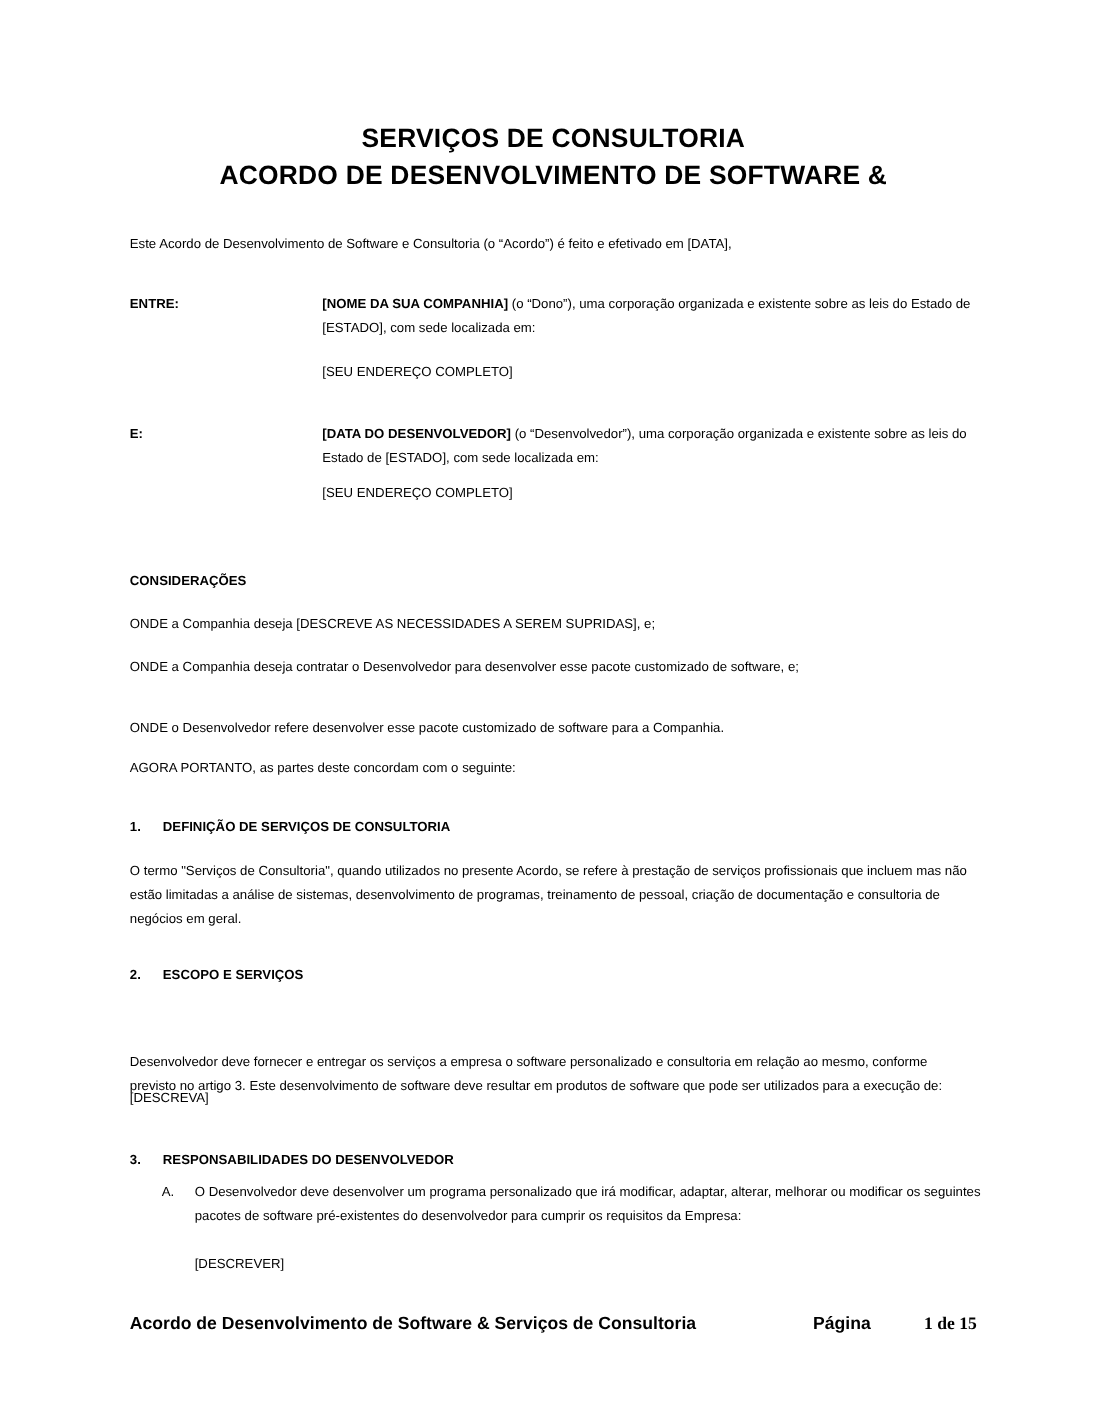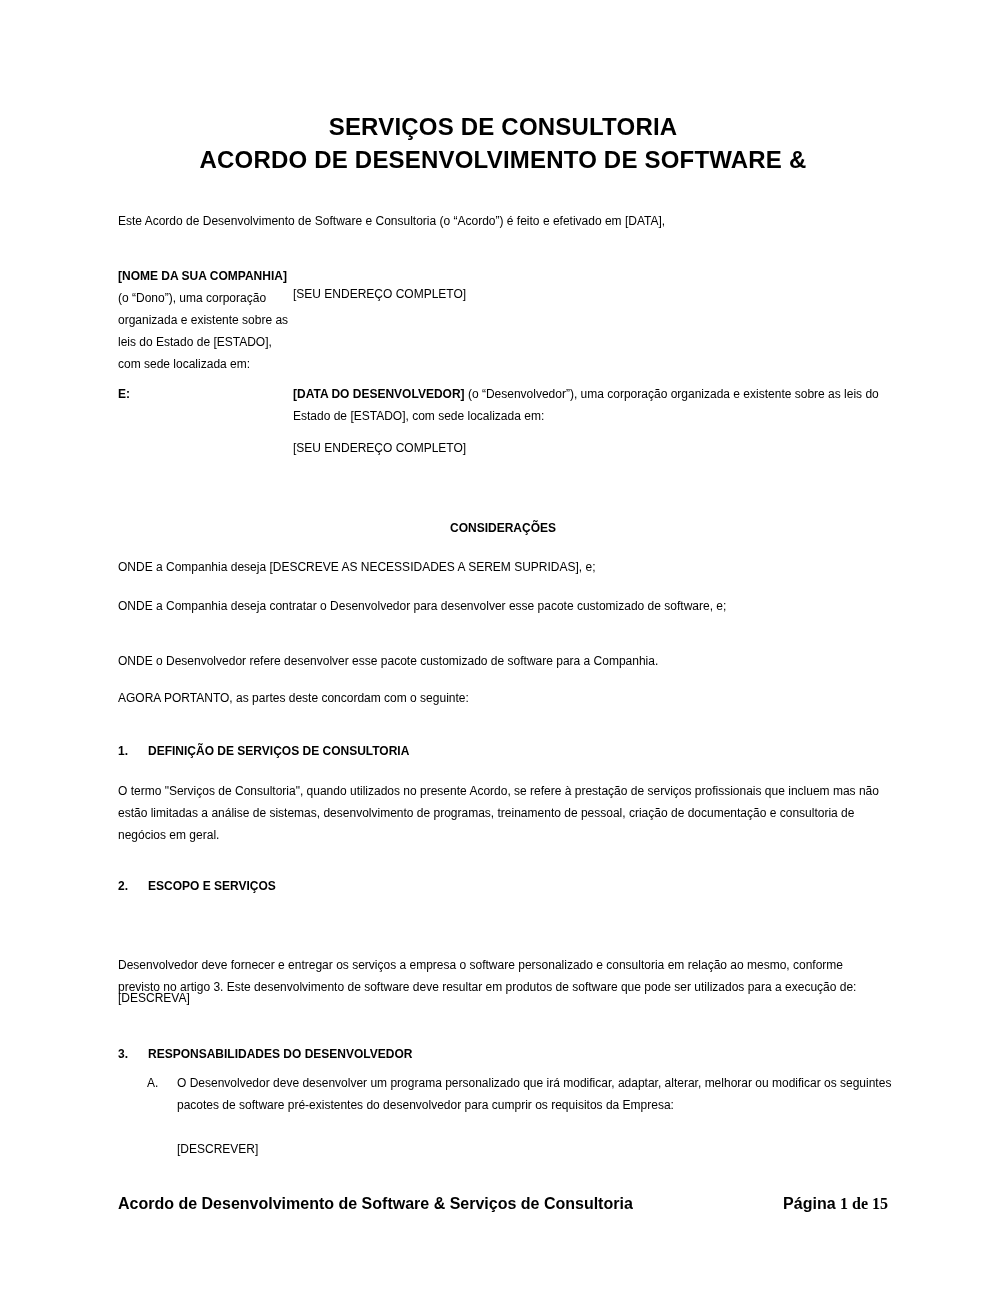--- a/index.html
+++ b/index.html
@@ -5,21 +5,21 @@
   html, body { margin: 0; padding: 0; }
   body {
     width: 1000px; height: 1290px;
     background: #ffffff; color: #000000;
     font-family: "Liberation Sans", sans-serif;
     position: relative; overflow: hidden;
   }
   .abs { position: absolute; left: 118px; width: 770px; }
   .body-text { font-size: 12px; line-height: 22px; }
   .nowrap { white-space: nowrap; }
-  .bold { font-weight: bold; text-align: center; }
+  .bold { font-weight: bold; }
 
   #doc-title {
     top: 110px; text-align: center;
     font-size: 24px; font-weight: bold; line-height: 33px;
     letter-spacing: 0.2px;
   }
 
   .party-block { display: grid; grid-template-columns: 175px 1fr; }
   .party-label { font-weight: bold; }
   .party-address-entre { grid-column: 2; margin-top: 18px; }
@@ -30,33 +30,34 @@
 
   .subitem { display: flex; margin-left: 29px; }
   .subitem-letter { width: 30px; flex: none; }
   .subitem-placeholder { margin-left: 59px; }
 
   #footer {
     position: absolute; left: 118px; right: 112px; top: 1193px;
     display: flex; justify-content: space-between;
     font-size: 16px; line-height: 22px; font-weight: bold;
   }
-  .serif-field { font-family: "Liberation Serif", serif; }
+  .serif-field { font-family: "Liberation Serif", serif; margin-left: 44px; }
 </style>
 </head>
 <body>
 
 <div id="doc-title" class="abs">
   <div>SERVIÇOS DE CONSULTORIA</div>
   <div>ACORDO DE DESENVOLVIMENTO DE SOFTWARE &amp;</div>
 </div>
 
 <div class="abs body-text nowrap" style="top:210px;">Este Acordo de Desenvolvimento de Software e Consultoria (o “Acordo”) é feito e efetivado em [DATA],</div>
 
 <div class="abs body-text party-block" style="top:265px;">
+  <div class="party-label">ENTRE:</div>
   <div>
     <span class="bold">[NOME DA SUA COMPANHIA]</span><span> (o “Dono”), uma corporação organizada e existente sobre as leis do Estado de [ESTADO], com sede localizada em:</span>
   </div>
   <div class="party-address-entre">[SEU ENDEREÇO COMPLETO]</div>
 </div>
 
 <div class="abs body-text party-block" style="top:383px;">
   <div class="party-label">E:</div>
   <div>
     <span class="bold">[DATA DO DESENVOLVEDOR]</span><span> (o “Desenvolvedor”), uma corporação organizada e existente sobre as leis do Estado de [ESTADO], com sede localizada em:</span>

